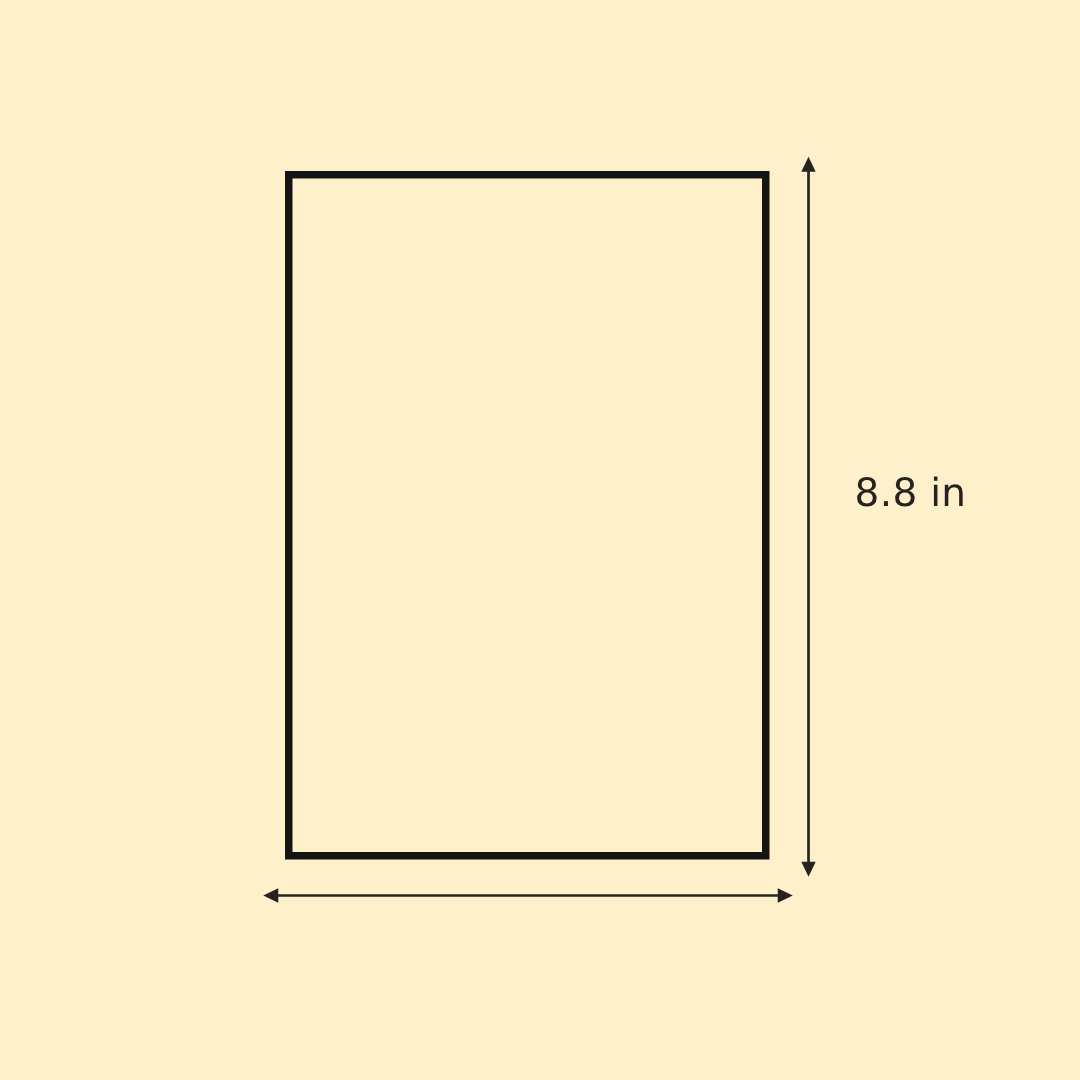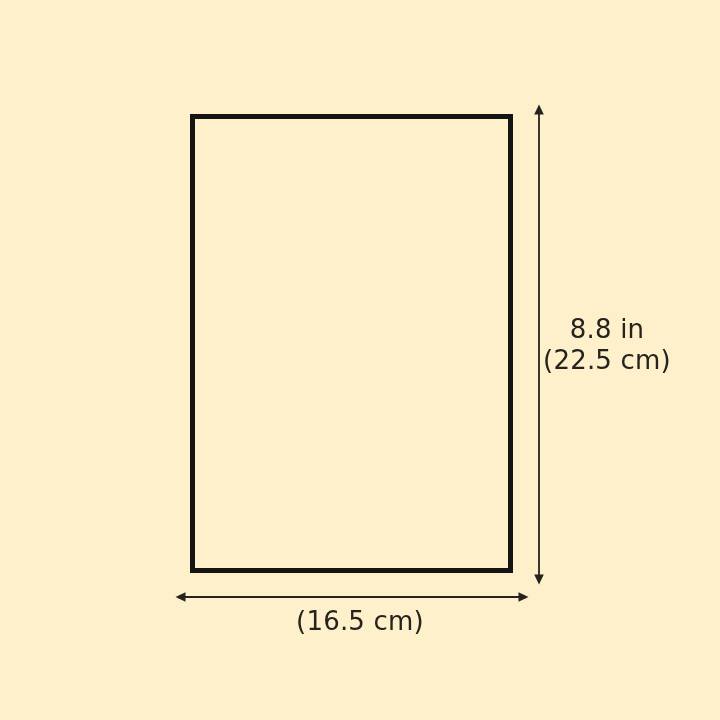--- a/index.html
+++ b/index.html
@@ -77,20 +77,18 @@
     </g>
     <g>
       <line x1="181" y1="597" x2="523" y2="597"></line>
       <path class="head" d="M175.5 597 L185.5 592.2 L185.5 601.8 Z"></path>
       <path class="head" d="M528.5 597 L518.5 592.2 L518.5 601.8 Z"></path>
     </g>
   </svg>
 
   <div class="label v-label">
     <div>8.8 in</div>
-    <div>(22.5 cm)</div>
   </div>
 
   <div class="label h-label">
-    <div>(16.5 cm)</div>
   </div>
 
 </div>
 
 </body></html>

